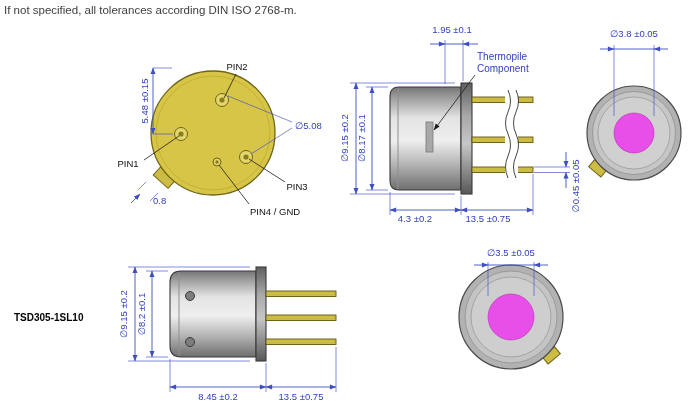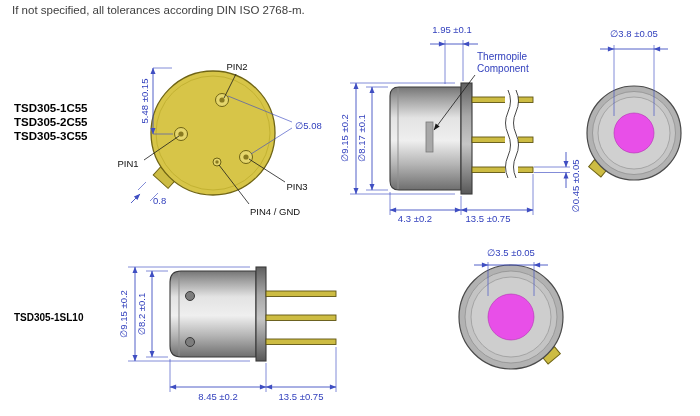--- a/index.html
+++ b/index.html
@@ -1,40 +1,35 @@
 <!DOCTYPE html>
 <html><head>
 <meta charset="utf-8">
 <style>
   * { margin:0; padding:0; box-sizing:border-box; }
   html,body { background:#ffffff; font-family:"Liberation Sans", sans-serif; }
   .page { position:relative; width:700px; height:416px; background:#ffffff; overflow:hidden; }
-  .note { position:absolute; left:12px; top:4px; font-size:11.5px; color:#3d3d3d; }
+  .note { position:absolute; left:4px; top:4px; font-size:11.5px; color:#3d3d3d; }
   .models-top { position:absolute; left:14px; top:101px; font-size:11.5px; font-weight:bold; color:#000; line-height:14px; }
   .model-bottom { position:absolute; left:14px; top:312px; font-size:10px; font-weight:bold; color:#000; }
   svg.drawing { position:absolute; left:0; top:0; }
   .dim  { stroke:#3f4ec2; stroke-width:0.9; fill:none; }
   .ext  { stroke:#3f4ec2; stroke-width:0.65; fill:none; }
   .leader { stroke:#1a1a1a; stroke-width:0.8; fill:none; }
   text.dimtxt { fill:#3240bd; font-size:9.5px; font-family:"Liberation Sans", sans-serif; }
   text.lbl { fill:#111; font-size:9.5px; font-family:"Liberation Sans", sans-serif; }
   text.callout { fill:#3240bd; font-size:10px; font-family:"Liberation Sans", sans-serif; }
 </style>
 </head>
 <body>
 
 <div class="page">
 
   <div class="note">If not specified, all tolerances according DIN ISO 2768-m.</div>
 
-  <div class="models-top">
-    <div>TSD305-1C55</div>
-    <div>TSD305-2C55</div>
-    <div>TSD305-3C55</div>
-  </div>
 
   <div class="model-bottom">TSD305-1SL10</div>
 
   <svg class="drawing" width="700" height="416" viewBox="0 0 700 416">
     <defs>
       <marker id="aB" viewBox="0 0 10 10" refX="9" refY="5" markerWidth="10" markerHeight="8" orient="auto-start-reverse">
         <path d="M0.5,1.5 L9.5,5 L0.5,8.5 z" fill="#3f4ec2"></path>
       </marker>
       <marker id="aK" viewBox="0 0 10 10" refX="9" refY="5" markerWidth="11" markerHeight="9" orient="auto-start-reverse">
         <path d="M0.5,1.5 L9.5,5 L0.5,8.5 z" fill="#1a1a1a"></path>

